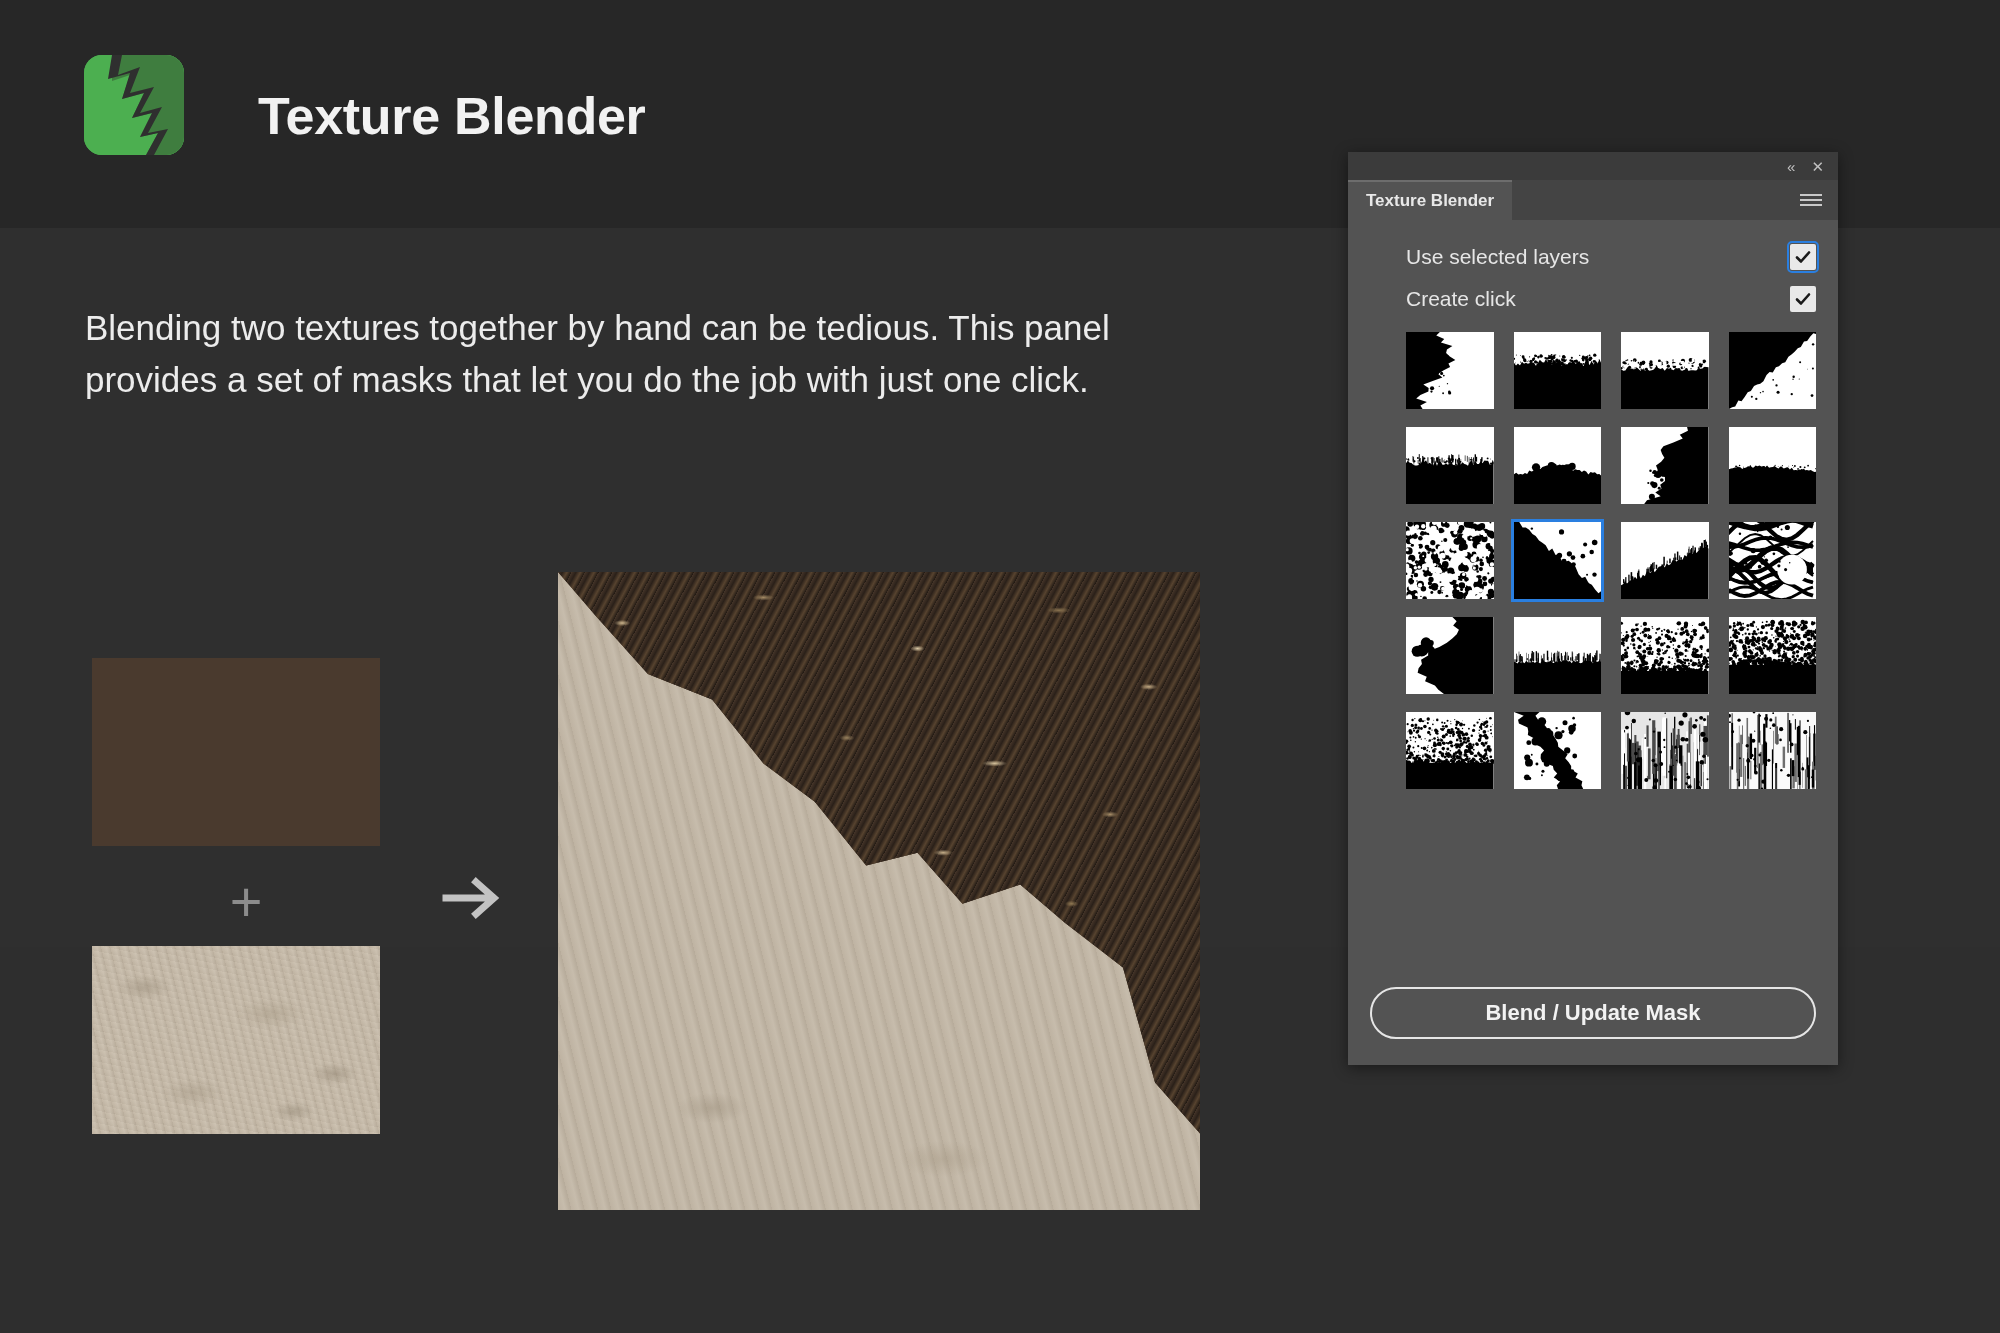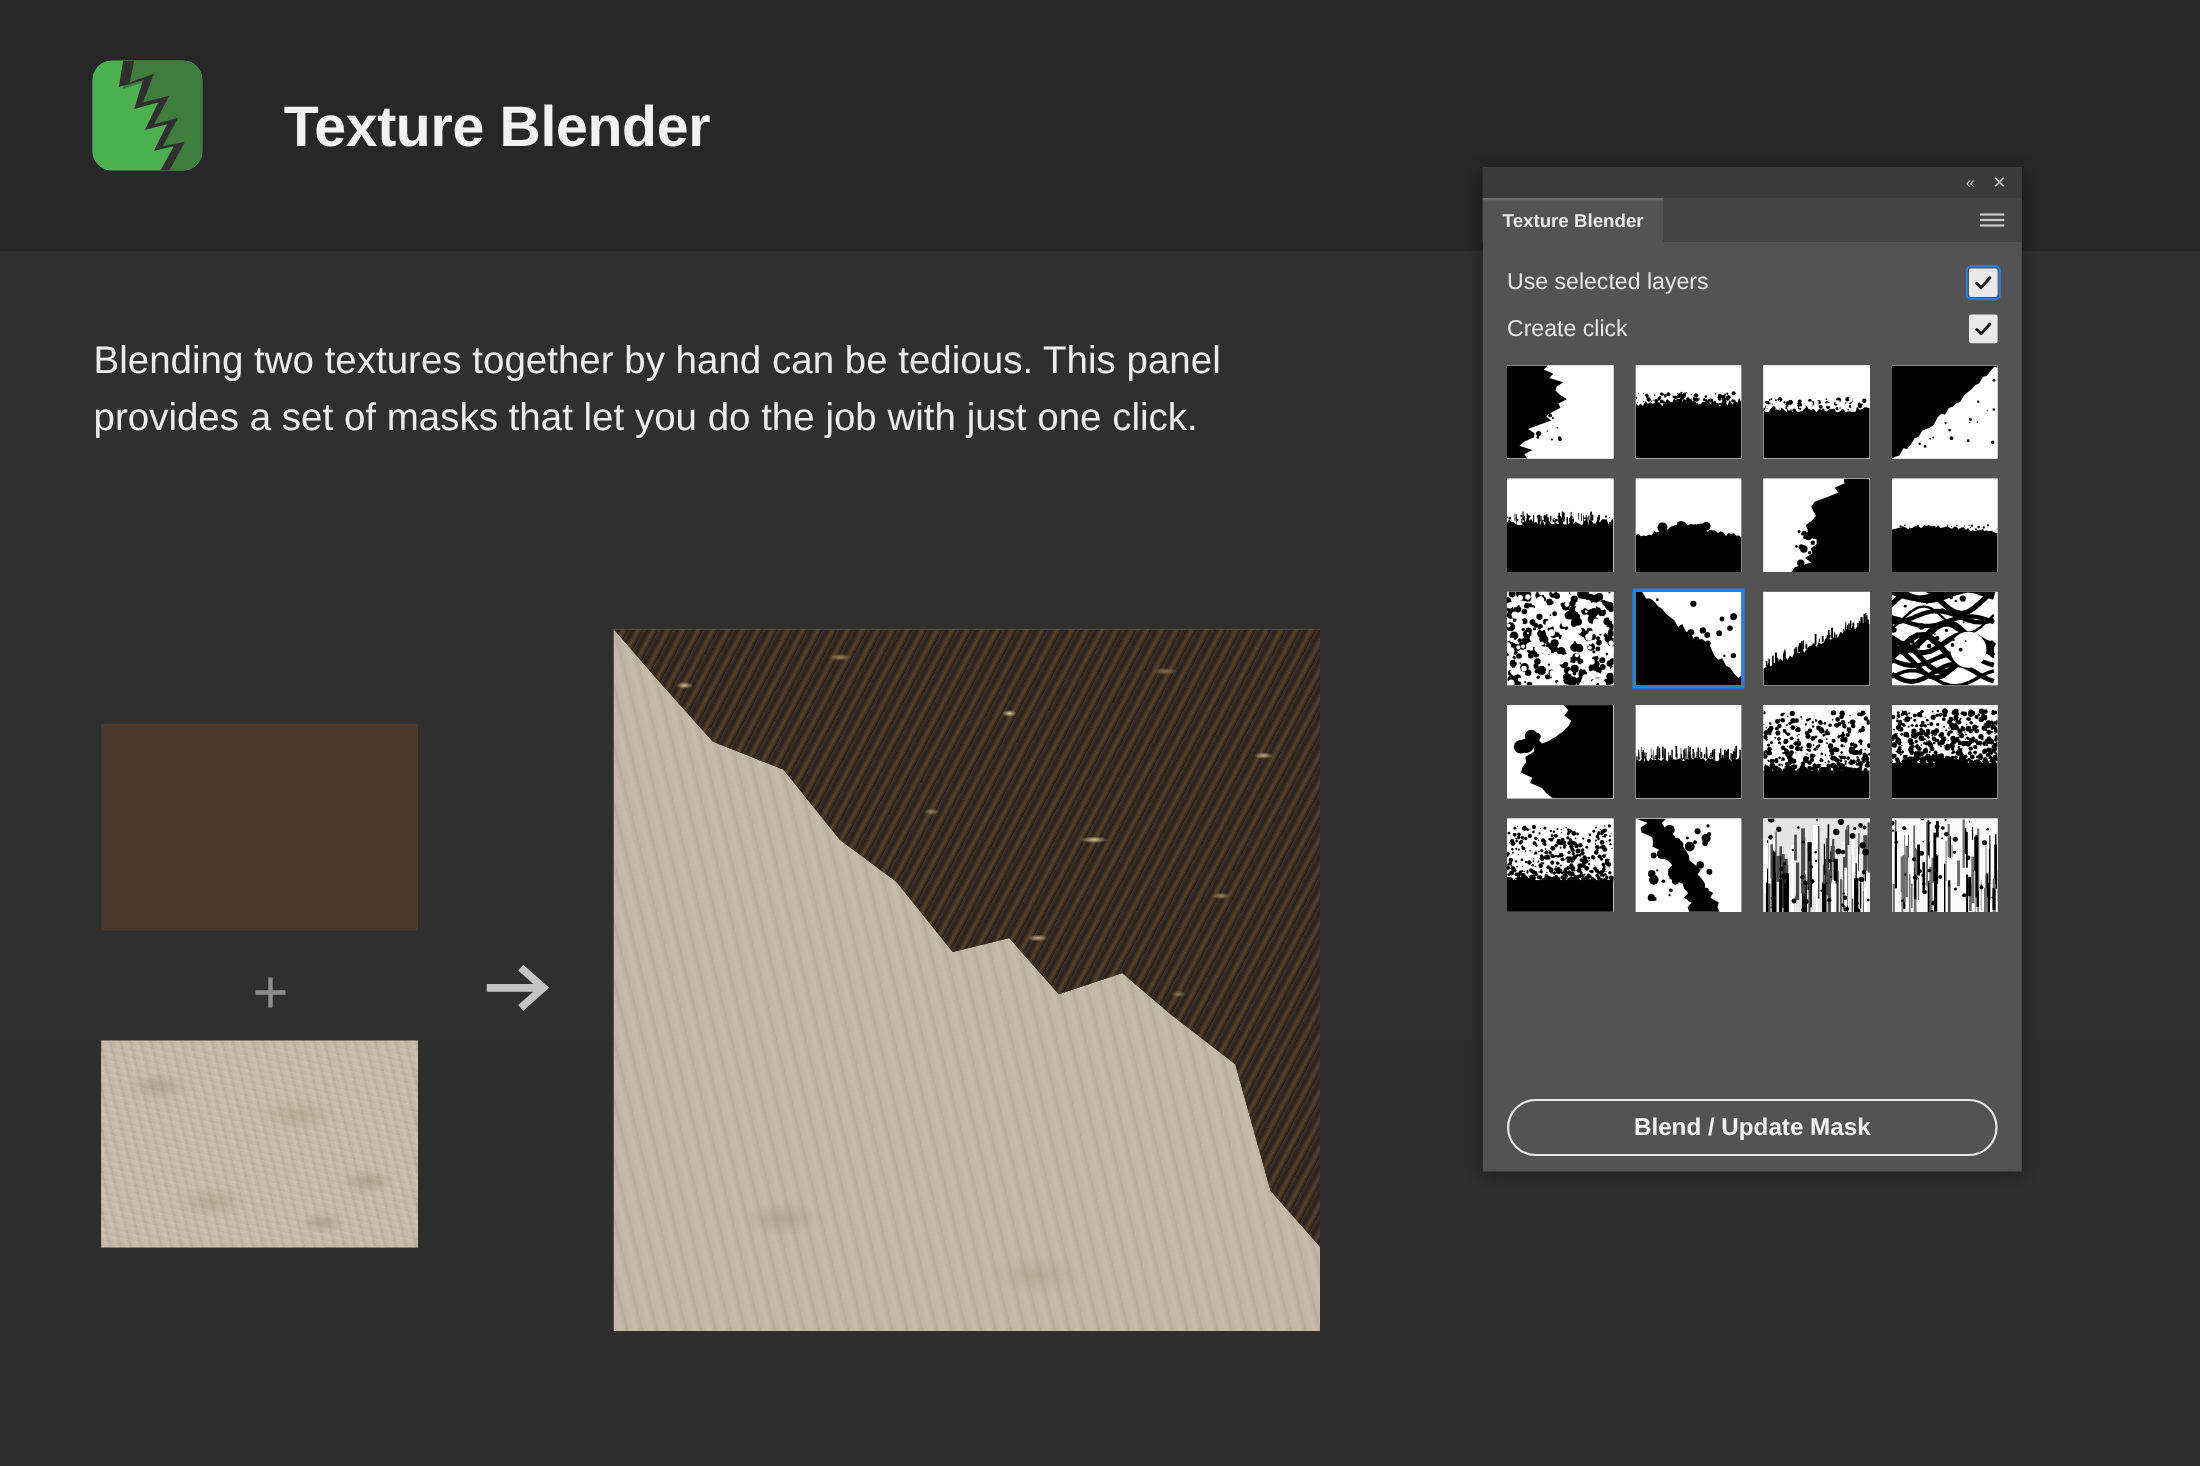--- a/index.html
+++ b/index.html
@@ -197,21 +197,21 @@
     gap: 3px;
     padding-right: 16px;
     cursor: pointer;
   }
   .ps-hamburger i {
     display: block;
     width: 22px; height: 2px;
     background: #c9c9c9;
   }
 
-  .ps-body { padding: 16px 22px 0 22px; }
+  .ps-body { padding: 16px 22px 0 22px; margin-left: 36px; }
 
   .opt-row {
     display: flex;
     align-items: center;
     justify-content: space-between;
     height: 42px;
   }
   .opt-label {
     color: #e6e6e6;
     font-size: 21px;
@@ -244,21 +244,21 @@
   }
   .mask-cell > .m-art {
     position: absolute;
     inset: 0;
   }
   .mask-cell.selected { outline: 4px solid #2a7fe0; outline-offset: -1px; }
 
   .blend-btn {
     position: absolute;
     left: 22px; right: 22px;
-    bottom: 14px;
+    bottom: 26px;
     height: 52px;
     border: 2px solid #e6e6e6;
     border-radius: 26px;
     background: transparent;
     color: #f2f2f2;
     font-size: 22px;
     font-weight: bold;
     cursor: pointer;
     font-family: "Liberation Sans", sans-serif;
   }

